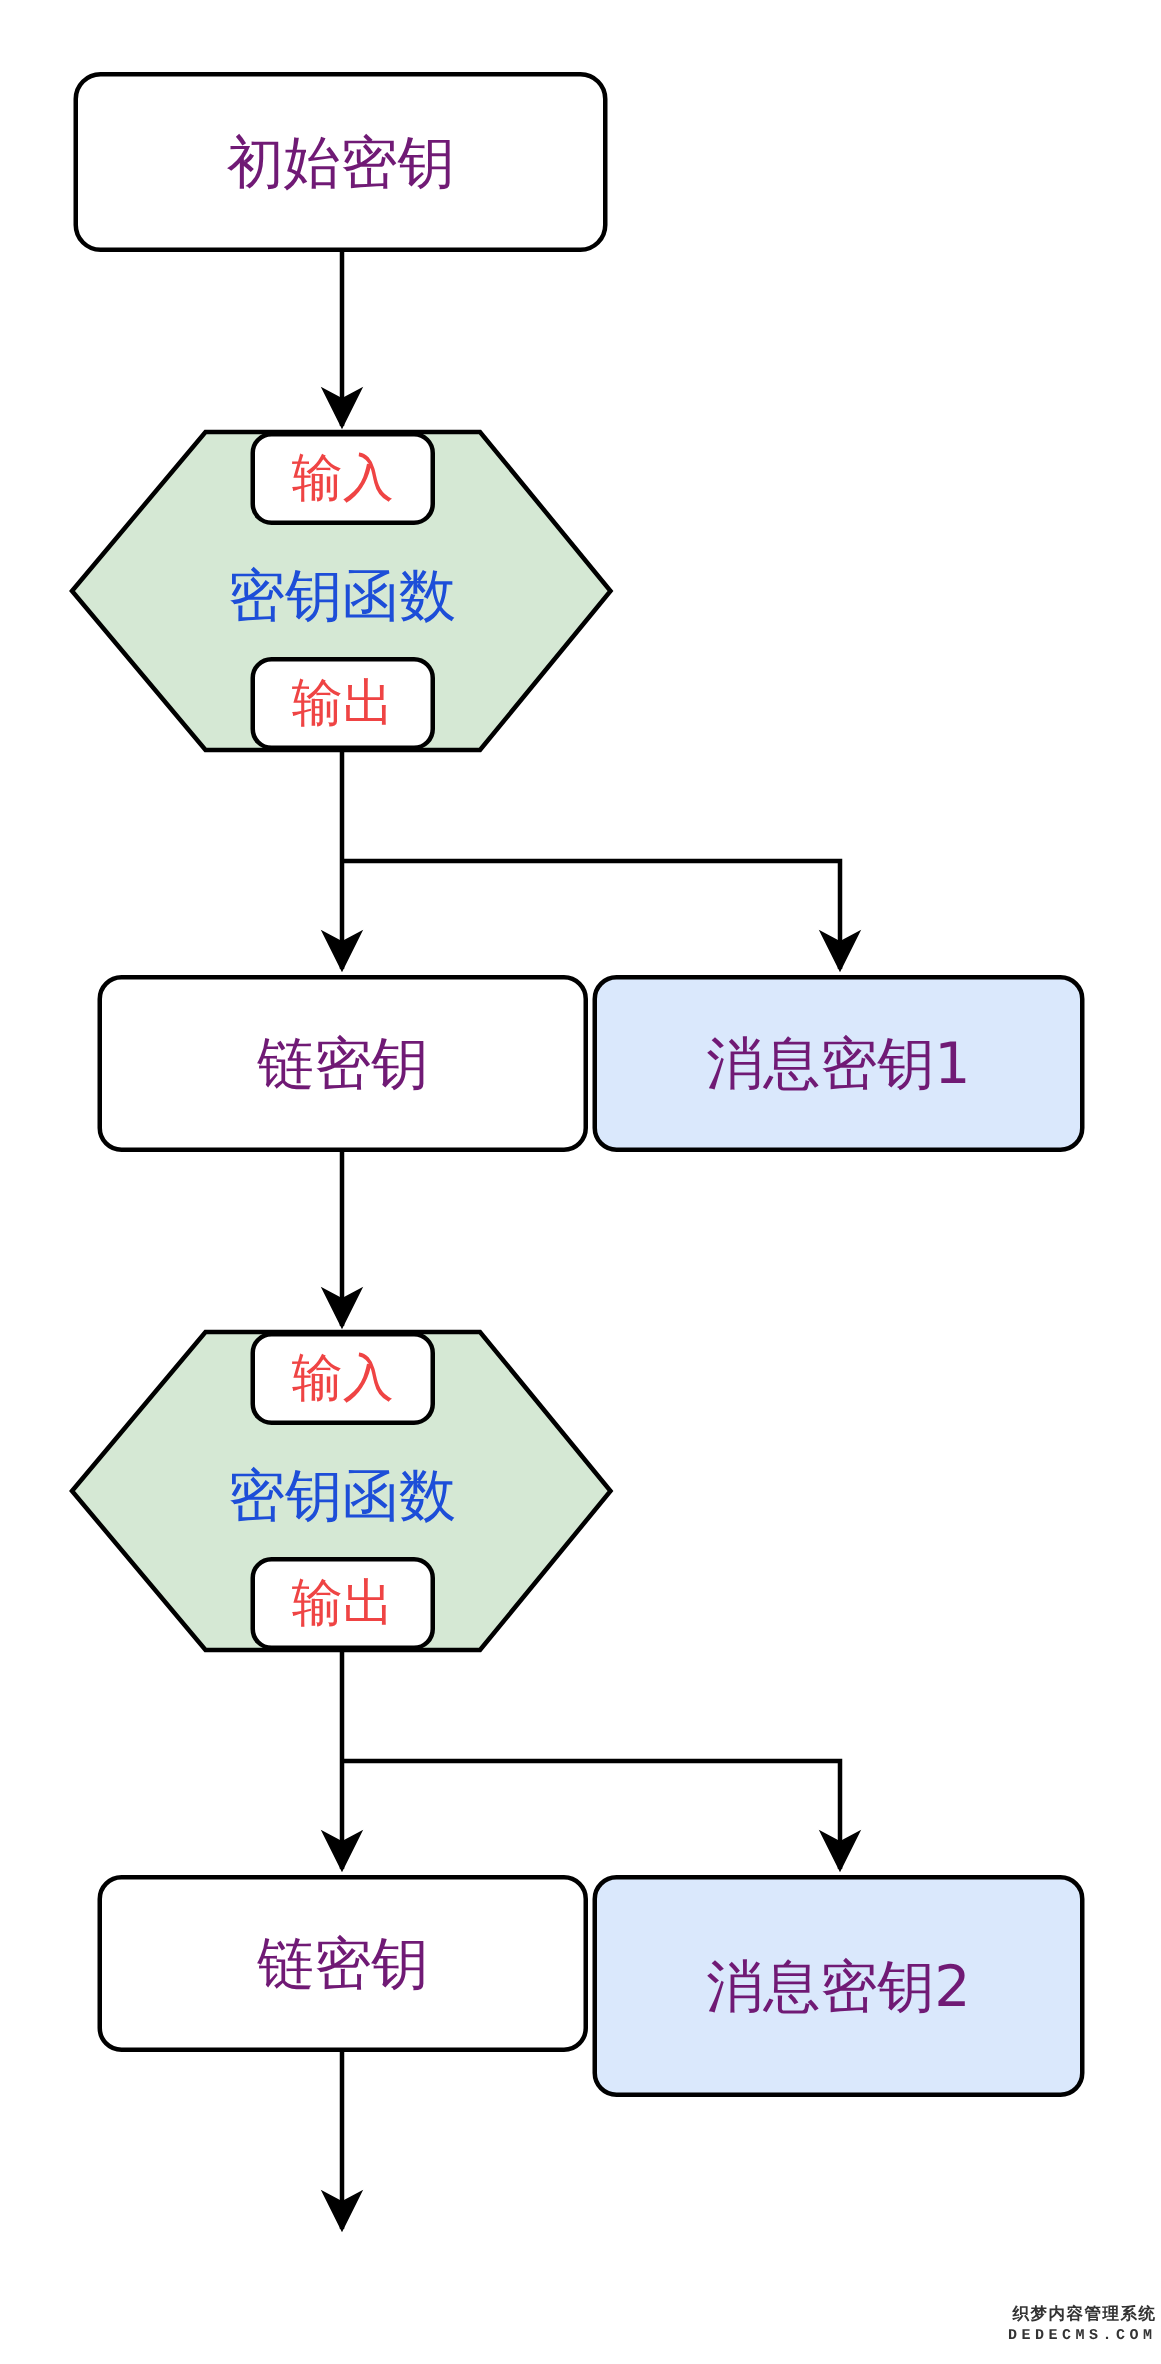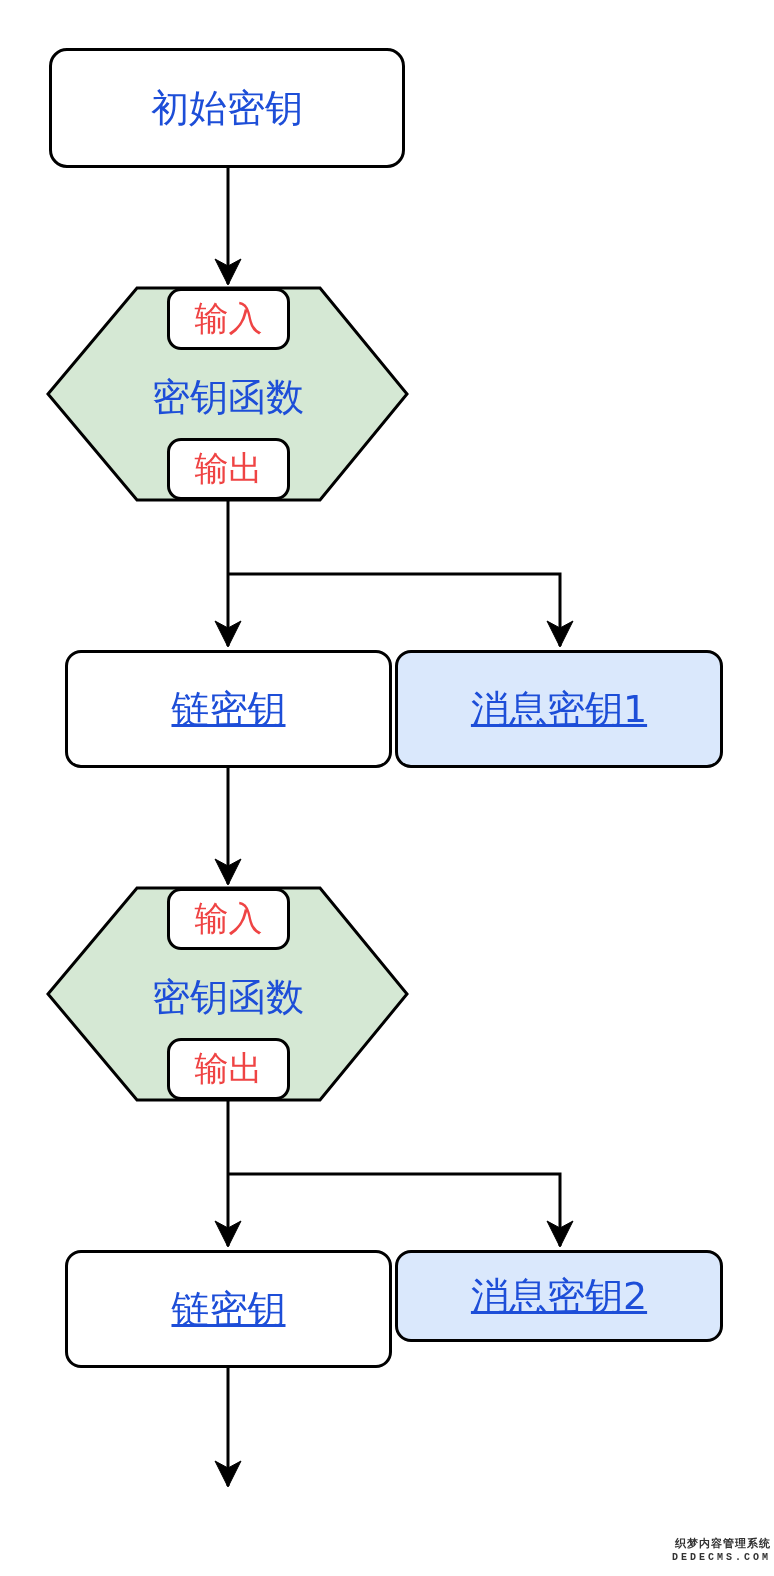--- a/index.html
+++ b/index.html
@@ -17,25 +17,25 @@
     width: 774px; height: 1576px;
   }
   .node {
     position: absolute;
     box-sizing: border-box;
     border: 3px solid #000000;
     display: flex;
     align-items: center;
     justify-content: center;
     font-size: 38px;
-    color: #1d4ed8;
+    color: #701a75;
     background: #ffffff;
   }
   .rect-big { border-radius: 18px; }
-  .rect-row { border-radius: 16px; text-decoration: underline; }
+  .rect-row { border-radius: 16px; }
   .msg-key  { background: #dae8fc; }
   .io-badge {
     position: absolute;
     box-sizing: border-box;
     left: 167px;
     width: 123px;
     height: 62px;
     border: 3px solid #000000;
     border-radius: 14px;
     background: #ffffff;
@@ -115,21 +115,21 @@
     <span>输入</span>
   </div>
   <div class="kdf-label" style="top:972px;">密钥函数</div>
   <div class="io-badge" style="top:1038px;">
     <span>输出</span>
   </div>
 
   <div class="node rect-row" style="left:65px; top:1250px; width:327px; height:118px;">
     <span>链密钥</span>
   </div>
-  <div class="node rect-row msg-key" style="left:395px; top:1250px; width:328px; height:92px;">
+  <div class="node rect-row msg-key" style="left:395px; top:1250px; width:328px; height:148px;">
     <span>消息密钥2</span>
   </div>
 
   <div class="watermark">
     <div class="wm1">织梦内容管理系统</div>
     <div class="wm2">DEDECMS.COM</div>
   </div>
 
 </div>
 

